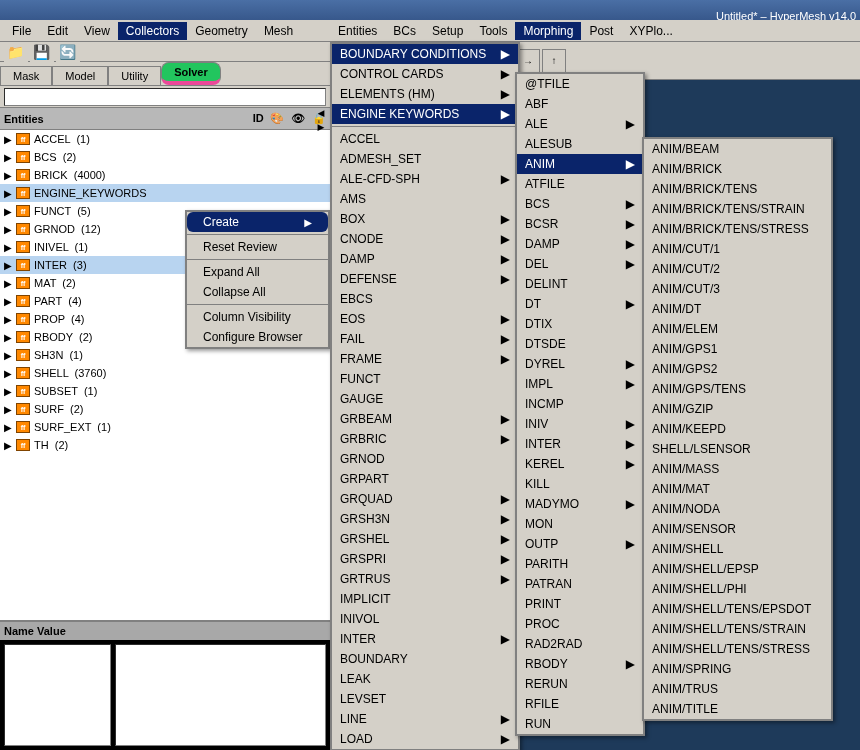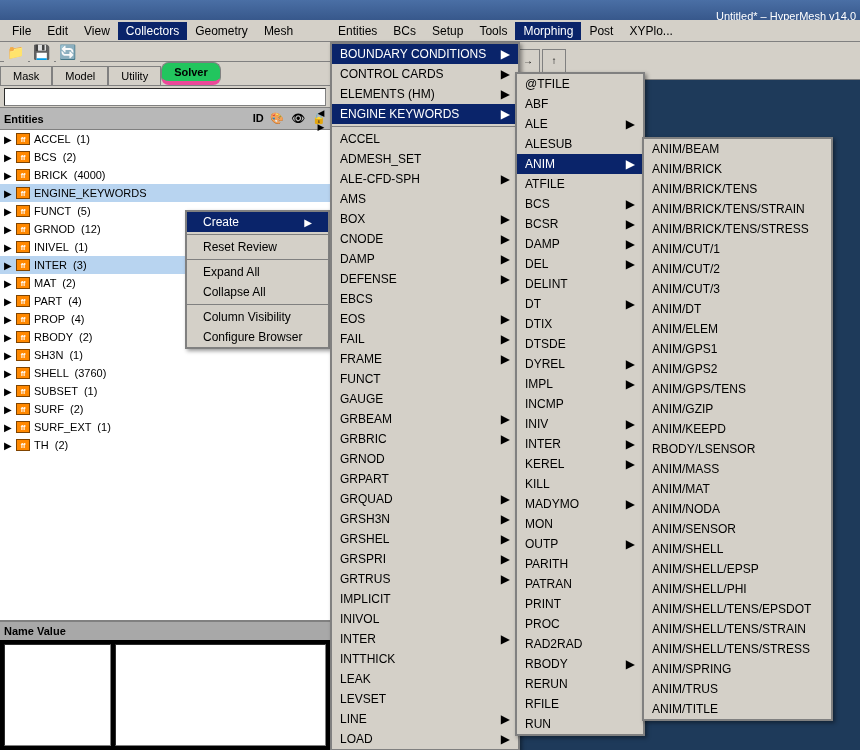--- a/index.html
+++ b/index.html
@@ -89,21 +89,21 @@
       z-index: 100;
     }
     .context-menu-item {
       padding: 3px 16px;
       font-size: 12px;
       cursor: pointer;
       display: flex;
       align-items: center;
       justify-content: space-between;
     }
-    .context-menu-item.active { background: #0a246a; color: white; }
+    .context-menu-item.active { background: #0a246a; color: white; border-radius: 6px; }
     .context-menu-separator { height: 1px; background: #808080; margin: 2px 0; }
     .context-arrow { font-size: 10px; }
     .dropdown-item {
       padding: 3px 8px;
       font-size: 12px;
       cursor: pointer;
       display: flex;
       align-items: center;
       justify-content: space-between;
       white-space: nowrap;
@@ -433,21 +433,21 @@
       <span>IMPLICIT</span>
     </div>
   <div class="dropdown-item">
       <span>INIVOL</span>
     </div>
   <div class="dropdown-item">
     <span>INTER</span>
     <span>▶</span>
   </div>
   <div class="dropdown-item">
-      <span>INTTHICK</span>
+      <span>BOUNDARY</span>
     </div>
   <div class="dropdown-item">
       <span>LEAK</span>
     </div>
   <div class="dropdown-item">
       <span>LEVSET</span>
     </div>
   <div class="dropdown-item">
     <span>LINE</span>
     <span>▶</span>
@@ -615,21 +615,21 @@
   <div class="dropdown-item">
       <span>ANIM/GPS/TENS</span>
     </div>
   <div class="dropdown-item">
       <span>ANIM/GZIP</span>
     </div>
   <div class="dropdown-item">
       <span>ANIM/KEEPD</span>
     </div>
   <div class="dropdown-item">
-      <span>RBODY/LSENSOR</span>
+      <span>SHELL/LSENSOR</span>
     </div>
   <div class="dropdown-item">
       <span>ANIM/MASS</span>
     </div>
   <div class="dropdown-item">
       <span>ANIM/MAT</span>
     </div>
   <div class="dropdown-item">
       <span>ANIM/NODA</span>
     </div>

